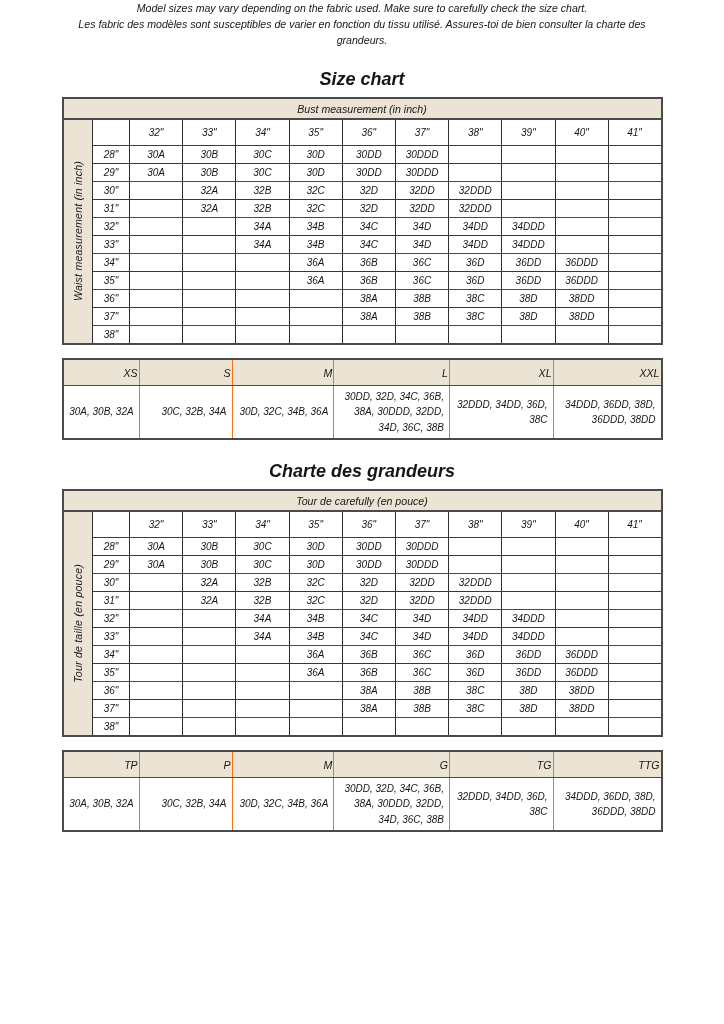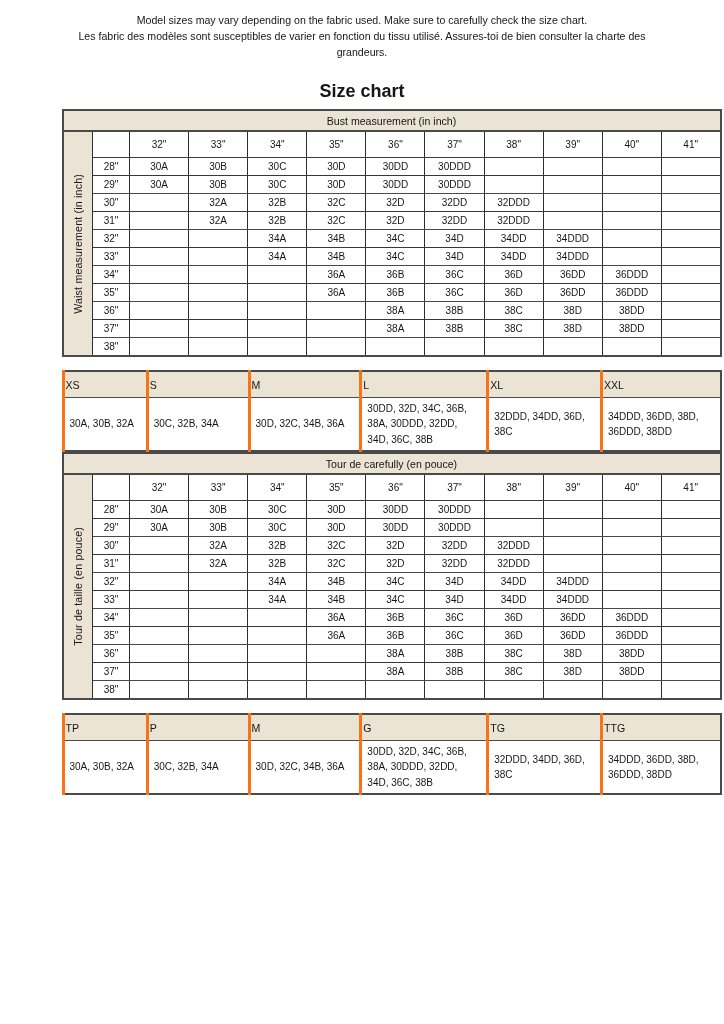--- a/index.html
+++ b/index.html
@@ -9,38 +9,39 @@
   }
   body {
     width: 724px;
     height: 1024px;
     font-family: "Liberation Sans", sans-serif;
     color: #161616;
     -webkit-font-smoothing: antialiased;
   }
   .page {
     width: 601px;
-    margin: 12px auto;
+    margin: 0 auto;
+    font-style: italic;
   }
   .intro {
     font-size: 10.6px;
     line-height: 16px;
     text-align: center;
     margin: 0;
   }
   .section-title {
     font-size: 18px;
     font-weight: bold;
     text-align: center;
     margin: 21px 0 7px 0;
   }
   table {
     border-collapse: collapse;
     table-layout: fixed;
-    width: 660px;
+    width: 601px;
   }
   
   .mtable {
     border: 2px solid #4a4a4a;
   }
   .mtable td {
     border-left: 1px solid #2e2e2e;
     border-bottom: 1px solid #383838;
     text-align: center;
     vertical-align: middle;
@@ -77,22 +78,22 @@
     font-size: 10.6px;
     white-space: nowrap;
     letter-spacing: 0.2px;
   }
   
   .gtable {
     border: 2px solid #4a4a4a;
     margin-top: 13px;
   }
   .gtable td {
-    border-left: 3px solid #f97316;
-    text-align: left;
+    border-left: 1px solid #f97316;
+    text-align: right;
     vertical-align: middle;
     font-size: 10px;
   }
   .ghead td {
     background: #ebe4d5;
     height: 23px;
     font-size: 10.6px;
     border-bottom: 1.7px solid #4a4a4a;
   }
   .gvals td {
@@ -312,20 +313,21 @@
           <td>30A, 30B, 32A</td>
           <td>30C, 32B, 34A</td>
           <td>30D, 32C, 34B, 36A</td>
           <td>30DD, 32D, 34C, 36B, 38A, 30DDD, 32DD, 34D, 36C, 38B</td>
           <td>32DDD, 34DD, 36D, 38C</td>
           <td>34DDD, 36DD, 38D, 36DDD, 38DD</td>
         </tr>
       </tbody>
     </table>
 
+  <h2 class="section-title">Charte des grandeurs</h2>
   <table class="mtable" id="mtable-fr">
       <colgroup>
         <col style="width: 30px;">
         <col style="width: 37px;">
         <col>
         <col>
         <col>
         <col>
         <col>
         <col>

